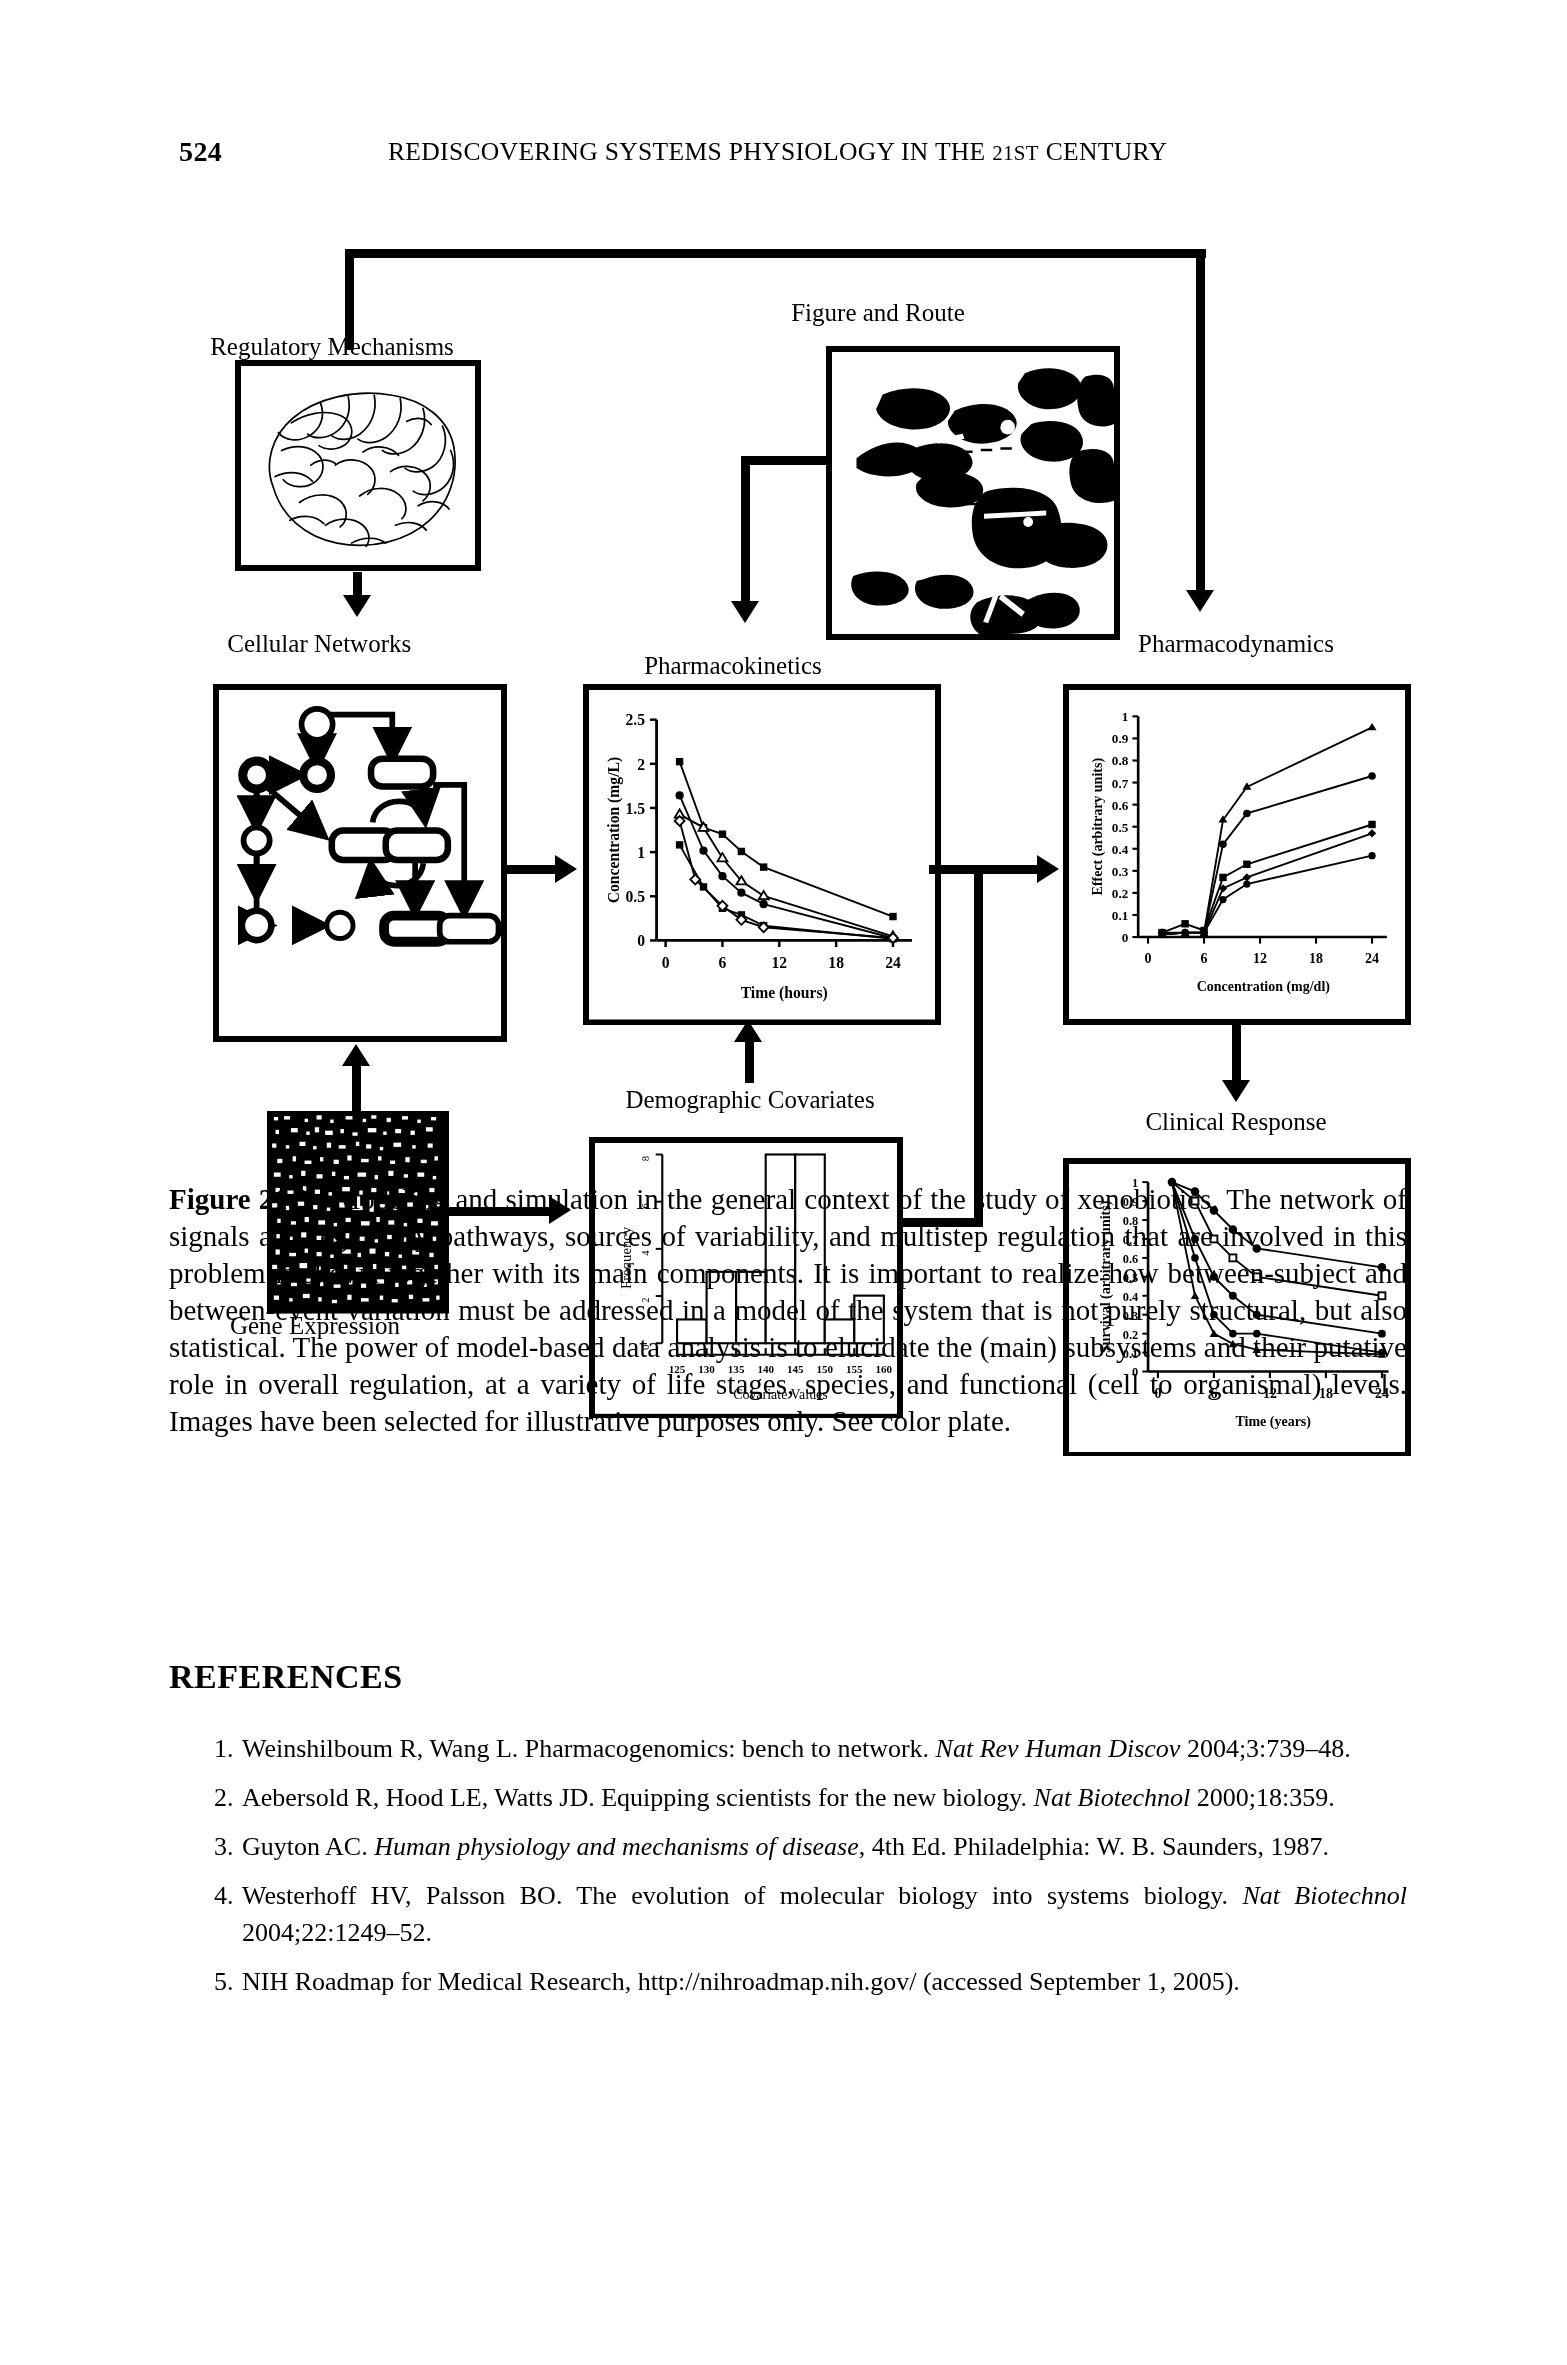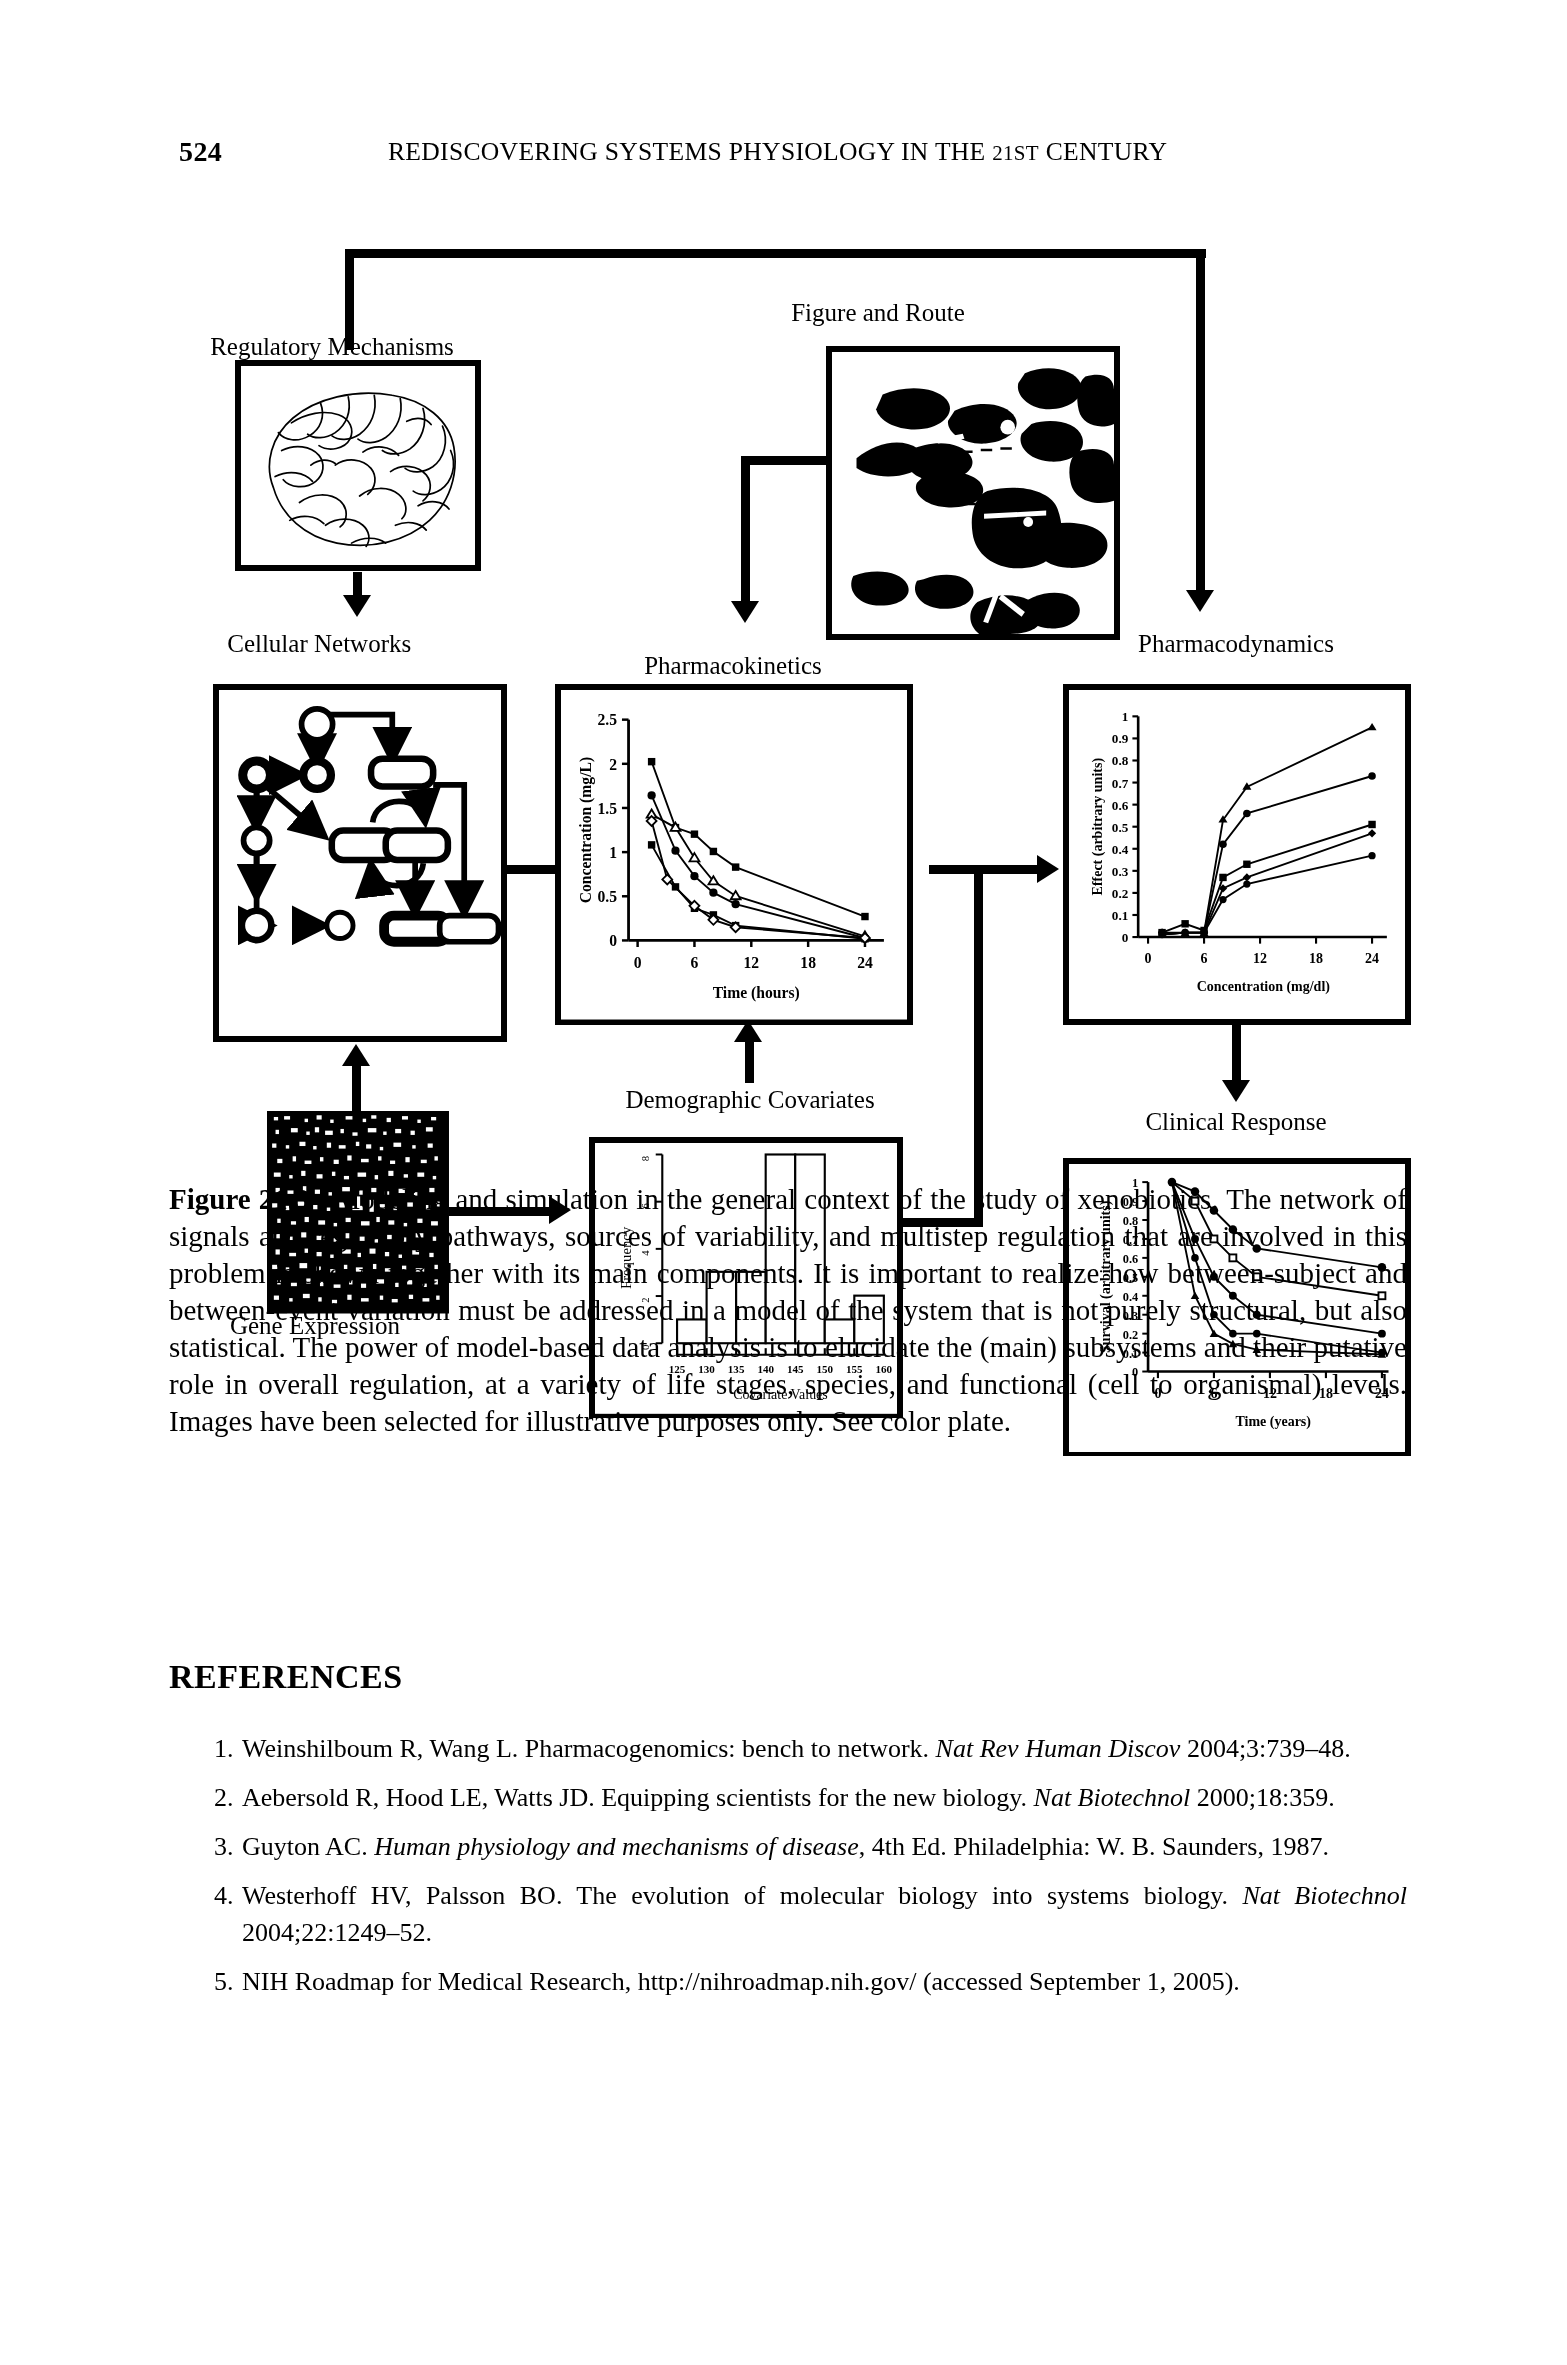--- a/index.html
+++ b/index.html
@@ -353,21 +353,21 @@
     <div class="cap" style="left:-34px;top:1108px;width:392px;">Gene Expression</div>
 
     <div class="vline" style="left:199px;top:861px;width:9.4px;height:48px;"></div>
     <div class="arrowup" style="left:189px;top:839px;"></div>
 
     <div class="hline" style="left:296px;top:1002px;width:102px;height:9.4px;"></div>
     <div class="arrowright" style="left:396px;top:991px;"></div>
 
     <div class="cap" style="left:401px;top:448px;width:358px;">Pharmacokinetics</div>
 
-    <div class="box" style="left:402px;top:479px;width:358px;height:341px;padding-left:47px;">
+    <div class="box" style="left:430px;top:479px;width:358px;height:341px;padding-left:47px;">
       <svg class="chart" viewBox="0 0 420 400" preserveAspectRatio="none">
         <rect x="0" y="0" width="420" height="400" fill="#fff"></rect>
 
         <line x1="82" y1="36" x2="82" y2="304" stroke="#000" stroke-width="3.4"></line>
         <line x1="82" y1="304" x2="392" y2="304" stroke="#000" stroke-width="3.4"></line>
 
         <g stroke="#000" stroke-width="3">
           <line x1="74" y1="36" x2="82" y2="36"></line>
             <line x1="74" y1="89.6" x2="82" y2="89.6"></line>
           <line x1="74" y1="143.2" x2="82" y2="143.2"></line>

